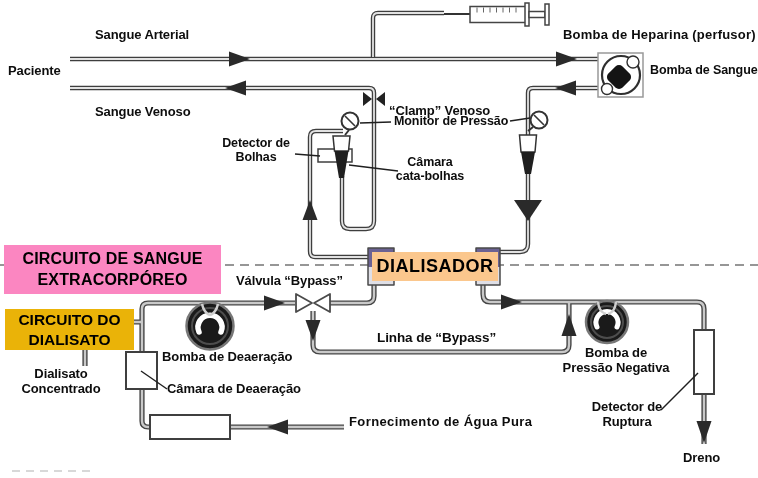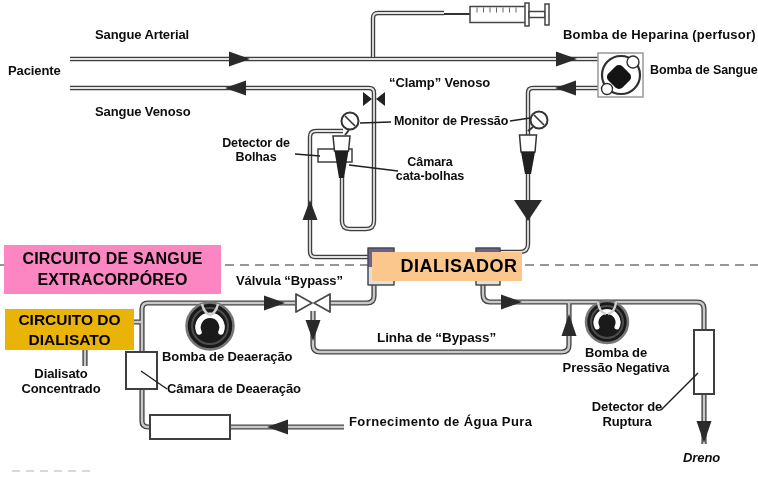--- a/index.html
+++ b/index.html
@@ -13,21 +13,21 @@
   .arrow{fill:#2a2a2a;stroke:none;}
   .leader{stroke:#1f1f1f;stroke-width:1.4;fill:none;}
   .lbl{position:absolute;font-weight:bold;color:#0d0d0d;font-size:13px;line-height:1.15;
        white-space:nowrap;letter-spacing:-0.1px;}
   .lbl.small{font-size:12.5px;}
   .lbl.center{text-align:center;transform:translateX(-50%);}
   .box{position:absolute;font-weight:bold;color:#000;text-align:center;
        display:flex;flex-direction:column;justify-content:center;margin-top:37px;}
   #box-blood{left:4px;top:208px;width:217px;height:49px;font-size:16px;line-height:1.3;letter-spacing:0.2px;}
   #box-dialysate{left:5px;top:272px;width:129px;height:41px;font-size:15.5px;line-height:1.25;}
-  #box-dialyzer{left:372px;top:215px;width:126px;height:29px;font-size:18px;letter-spacing:0.5px;padding-left:24px;}
+  #box-dialyzer{left:372px;top:215px;width:126px;height:29px;font-size:18px;letter-spacing:0.5px;}
 </style>
 </head>
 <body>
 
 <div id="canvas">
 
 <svg width="758" height="478" viewBox="0 0 758 478">
   <defs>
     <path id="bp1" d="M70,59 H601"></path>
     <path id="bp2" d="M373,57 V18 Q373,13 378,13 H444"></path>
@@ -193,21 +193,21 @@
     <line class="leader" x1="167" y1="389" x2="141" y2="371"></line>
     <line class="leader" x1="661" y1="410" x2="698" y2="373"></line>
   </g>
 </svg>
 
 <div class="lbl" style="left:563px;top:4px;letter-spacing:0.2px;margin-top:24px;">Bomba de Heparina (perfusor)</div>
 <div class="lbl" style="left:95px;top:28px;">Sangue Arterial</div>
 <div class="lbl" style="left:8px;top:64px;">Paciente</div>
 <div class="lbl" style="left:95px;top:105px;">Sangue Venoso</div>
 <div class="lbl small" style="left:650px;top:63px;">Bomba de Sangue</div>
-<div class="lbl" style="left:389px;top:76px;">“Clamp” Venoso</div>
+<div class="lbl" style="left:389px;top:104px;">“Clamp” Venoso</div>
 <div class="lbl small" style="left:394px;top:114px;">Monitor de Pressão</div>
 
 <div class="lbl small center" style="left:256px;top:136px;">
   <span>Detector de</span><br>
   <span>Bolhas</span>
 </div>
 <div class="lbl small center" style="left:430px;top:155px;">
   <span>Câmara</span><br>
   <span>cata-bolhas</span>
 </div>
@@ -238,15 +238,15 @@
 <div class="lbl" style="left:349px;top:415px;letter-spacing:0.4px;">Fornecimento de Água Pura</div>
 
 <div class="lbl center" style="left:616px;top:346px;">
   <span>Bomba de</span><br>
   <span>Pressão Negativa</span>
 </div>
 <div class="lbl center" style="left:627px;top:400px;">
   <span>Detector de</span><br>
   <span>Ruptura</span>
 </div>
-<div class="lbl" style="left:683px;top:451px;font-style:italic;">Dreno</div>
+<div class="lbl" style="left:683px;top:451px;">Dreno</div>
 
 </div>
 
 </body></html>

